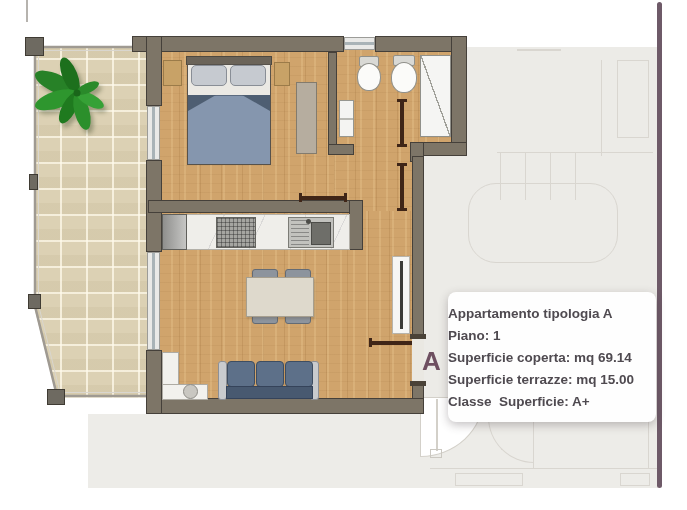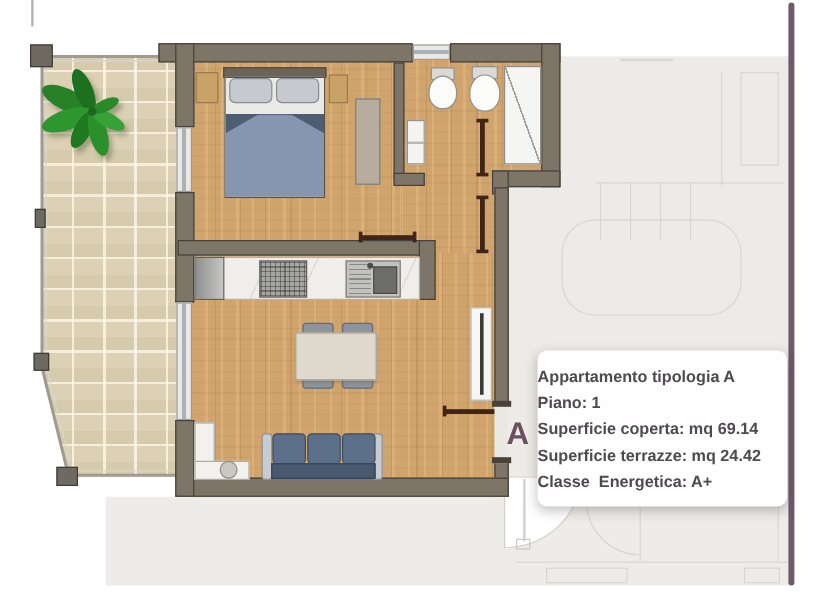--- a/index.html
+++ b/index.html
@@ -205,17 +205,17 @@
 
   <div class="abs" style="left:657px;top:2px;width:5px;height:486px;background:#6e5a68;border-radius:3px;"></div>
   <div class="abs" style="left:26px;top:0;width:2px;height:22px;background:#b6b3ae;"></div>
 
   <div class="abs unit-label" style="left:422px;top:348px;">A</div>
 
   <div class="abs info-card" style="left:448px;top:292px;width:208px;height:130px;">
     <div class="info-title">Appartamento tipologia A</div>
     <div class="info-line">Piano: 1</div>
     <div class="info-line">Superficie coperta: mq 69.14</div>
-    <div class="info-line">Superficie terrazze: mq 24.42</div>
-    <div class="info-line">Classe  Energetica: A+</div>
+    <div class="info-line">Superficie terrazze: mq 15.00</div>
+    <div class="info-line">Classe  Superficie: A+</div>
   </div>
 
 </div>
 
 </body></html>

